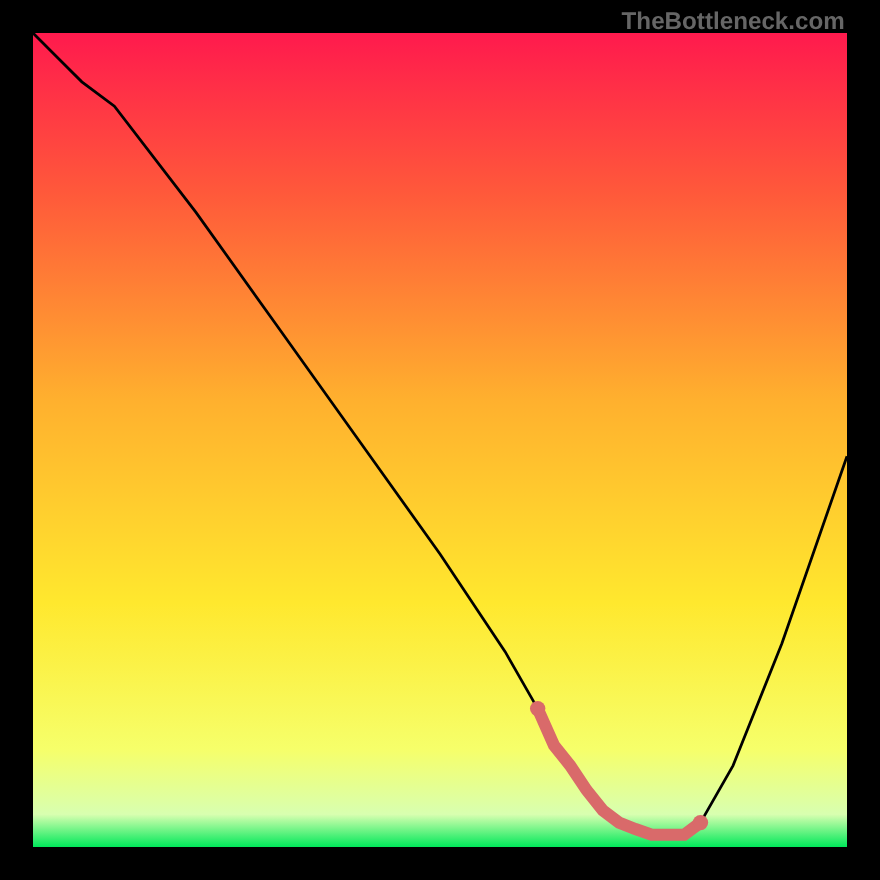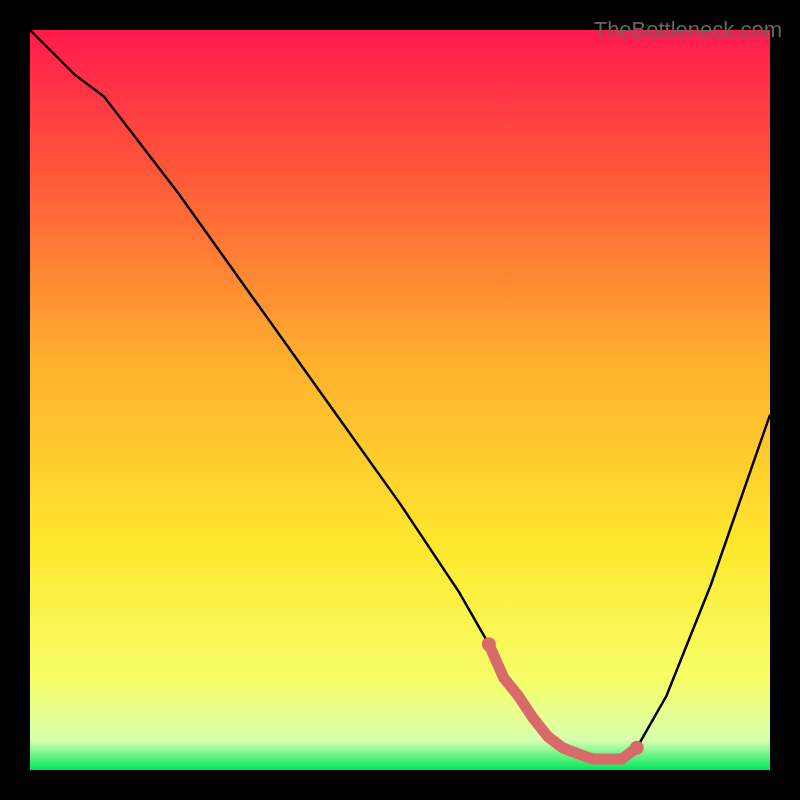--- a/index.html
+++ b/index.html
@@ -7,26 +7,25 @@
     padding: 0;
     background: #000;
     width: 800px;
     height: 800px;
     position: relative;
     font-family: Arial, sans-serif;
   }
   .watermark {
     position: absolute;
     top: 6px;
-    right: 18px;
+    right: 32px;
     color: #666;
     font-size: 22px;
-    font-weight: normal;
+    font-weight: bold;
     z-index: 10;
-    margin-top: 11px;
   }
   .plot {
     position: absolute;
     left: 30px;
     top: 30px;
     width: 740px;
     height: 740px;
   }
 </style>
 </head>

